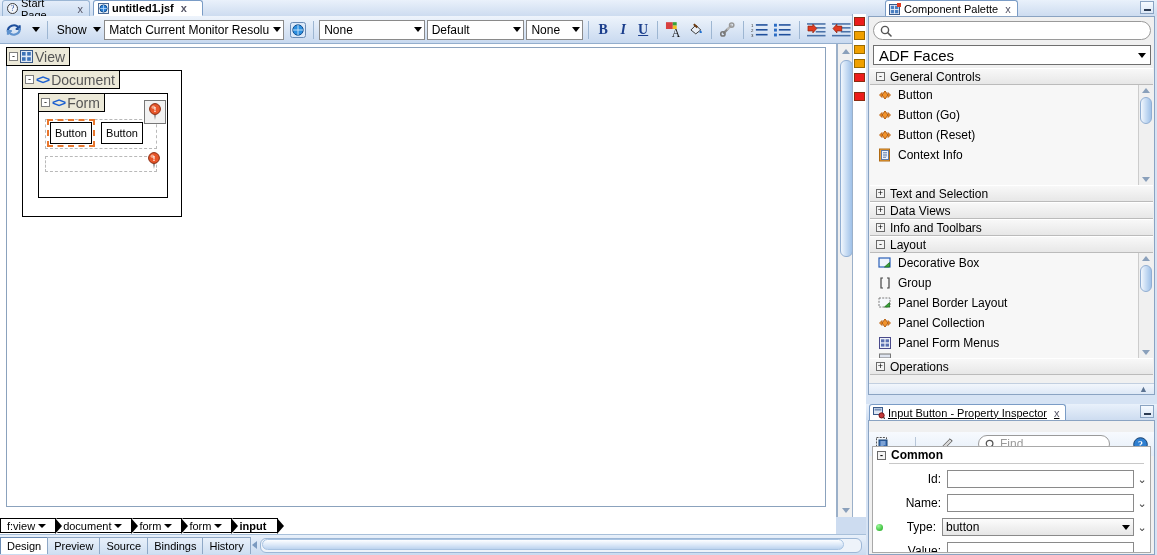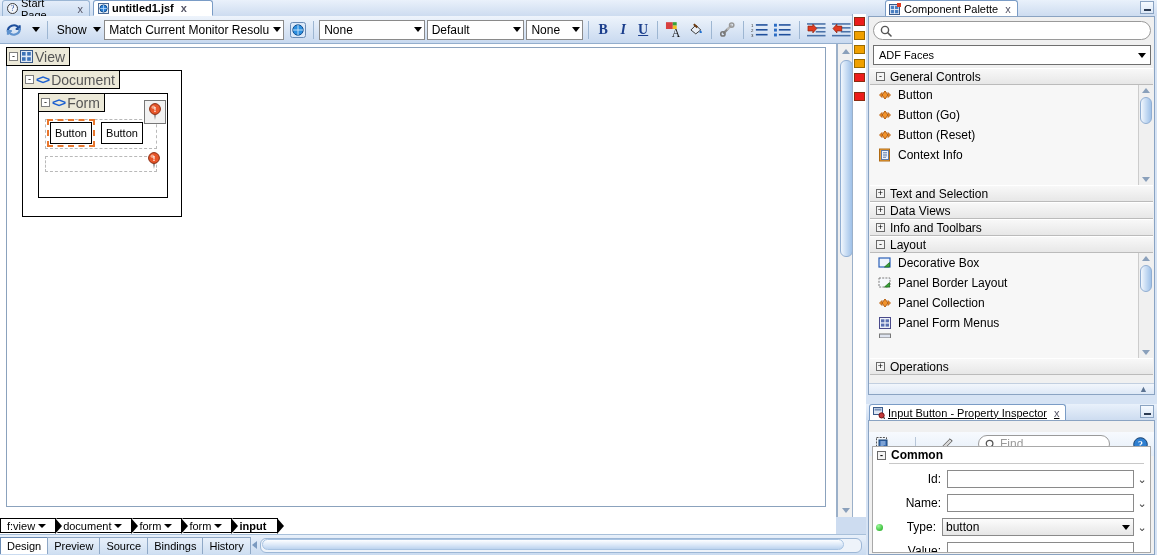--- a/index.html
+++ b/index.html
@@ -121,21 +121,21 @@
   .min-btn i{display:block;width:7px;height:2px;background:#2a3a52;margin-bottom:2px;}
 
   #palette{position:absolute;left:0;top:0;width:291px;height:397px;}
   #palette-body{position:absolute;left:2px;top:16px;width:287px;height:379px;
     background:#f0f0f0;border:1px solid #8aa3c2;box-sizing:border-box;}
   .search-box{position:absolute;left:4px;top:4px;width:278px;height:19px;background:#fff;
     border:1px solid #9a9a9a;border-radius:10px;display:flex;align-items:center;
     padding-left:6px;box-sizing:border-box;gap:4px;}
   .pal-select{position:absolute;left:4px;top:28px;width:278px;height:20px;background:#fff;
     border:1px solid #6f6f6f;display:flex;align-items:center;justify-content:space-between;
-    padding:0 4px 0 5px;font-size:11px;box-sizing:border-box;}
+    padding:0 4px 0 5px;font-size:15px;box-sizing:border-box;}
   .group-hdr{height:17px;display:flex;align-items:center;gap:5px;padding-left:6px;
     background:linear-gradient(#f8f8f8,#e7e7e7);border-top:1px solid #fff;
     border-bottom:1px solid #bbb;font-size:12px;box-sizing:border-box;}
   .exp-sq{width:9px;height:9px;border:1px solid #6a6a6a;background:#f4f4f4;
     display:inline-flex;align-items:center;justify-content:center;font-size:9px;line-height:7px;
     flex:0 0 9px;box-sizing:border-box;color:#000;}
   .item-list{background:#f7f7f7;overflow:hidden;position:relative;}
   .pal-item{height:20px;display:flex;align-items:center;gap:6px;padding-left:8px;
     font-size:12px;box-sizing:border-box;}
   .ico{width:14px;height:14px;flex:0 0 14px;display:block;}
@@ -173,21 +173,21 @@
 
     <div id="tab-strip">
       <div class="doc-tab inactive" style="left:2px;width:88px;">
         <svg class="tab-ico" viewBox="0 0 11 11">
           <circle cx="5.5" cy="5.5" r="5" fill="#f2f5fa" stroke="#3a3a3a" stroke-width="1"></circle>
           <text x="5.5" y="8.4" font-size="8" text-anchor="middle" fill="#1a3f8f" font-family="Liberation Serif, serif">?</text>
         </svg>
         <span>Start Page</span>
         <span class="tab-x">x</span>
       </div>
-      <div class="doc-tab active" style="left:93px;width:120px;">
+      <div class="doc-tab active" style="left:93px;width:110px;">
         <svg class="tab-ico" viewBox="0 0 11 11">
           <rect x="0.5" y="0.5" width="10" height="10" fill="#e8eef7" stroke="#4a6a96"></rect>
           <circle cx="5.5" cy="5.5" r="3.6" fill="#2b7fd6" stroke="#14508f"></circle>
           <path d="M2.2 5.5h6.6M5.5 2.1v6.8" stroke="#bcdcfa" stroke-width="0.8"></path>
         </svg>
         <span>untitled1.jsf</span>
         <span class="tab-x">x</span>
       </div>
     </div>
 
@@ -545,20 +545,27 @@
           <div class="item-list" style="height:105px;">
             <div class="pal-item">
               <svg class="ico" viewBox="0 0 14 14">
                 <rect x="1" y="2" width="11" height="9" fill="#eef4fc" stroke="#2b5fb8" stroke-width="1.2"></rect>
                 <path d="M6.5 11 L11.5 11 L11.5 6.5 Z" fill="#3aa33a" stroke="#1d6e1d" stroke-width="0.8"></path>
               </svg>
               <span>Decorative Box</span>
             </div>
             <div class="pal-item">
               <svg class="ico" viewBox="0 0 14 14">
+                <path d="M5 2 H3 V12 H5" fill="none" stroke="#444" stroke-width="1.2"></path>
+                <path d="M9 2 H11 V12 H9" fill="none" stroke="#444" stroke-width="1.2"></path>
+              </svg>
+              <span>Group</span>
+            </div>
+            <div class="pal-item">
+              <svg class="ico" viewBox="0 0 14 14">
                 <rect x="1" y="2" width="11" height="9" fill="#f7f9fc" stroke="#7a7a7a" stroke-width="1" stroke-dasharray="2 1.2"></rect>
                 <path d="M6.5 11 L11.5 11 L11.5 6.5 Z" fill="#3aa33a" stroke="#1d6e1d" stroke-width="0.8"></path>
               </svg>
               <span>Panel Border Layout</span>
             </div>
             <div class="pal-item">
               <svg class="ico" viewBox="0 0 14 14">
                 <path d="M4 7 L7 3 L10 7 L7 11 Z" fill="#f0922c" stroke="#b35c10" stroke-width="1"></path>
                 <path d="M1.5 7 L4 4.5 L4 9.5 Z" fill="#f0922c" stroke="#b35c10" stroke-width="0.8"></path>
                 <path d="M12.5 7 L10 4.5 L10 9.5 Z" fill="#f0922c" stroke="#b35c10" stroke-width="0.8"></path>

